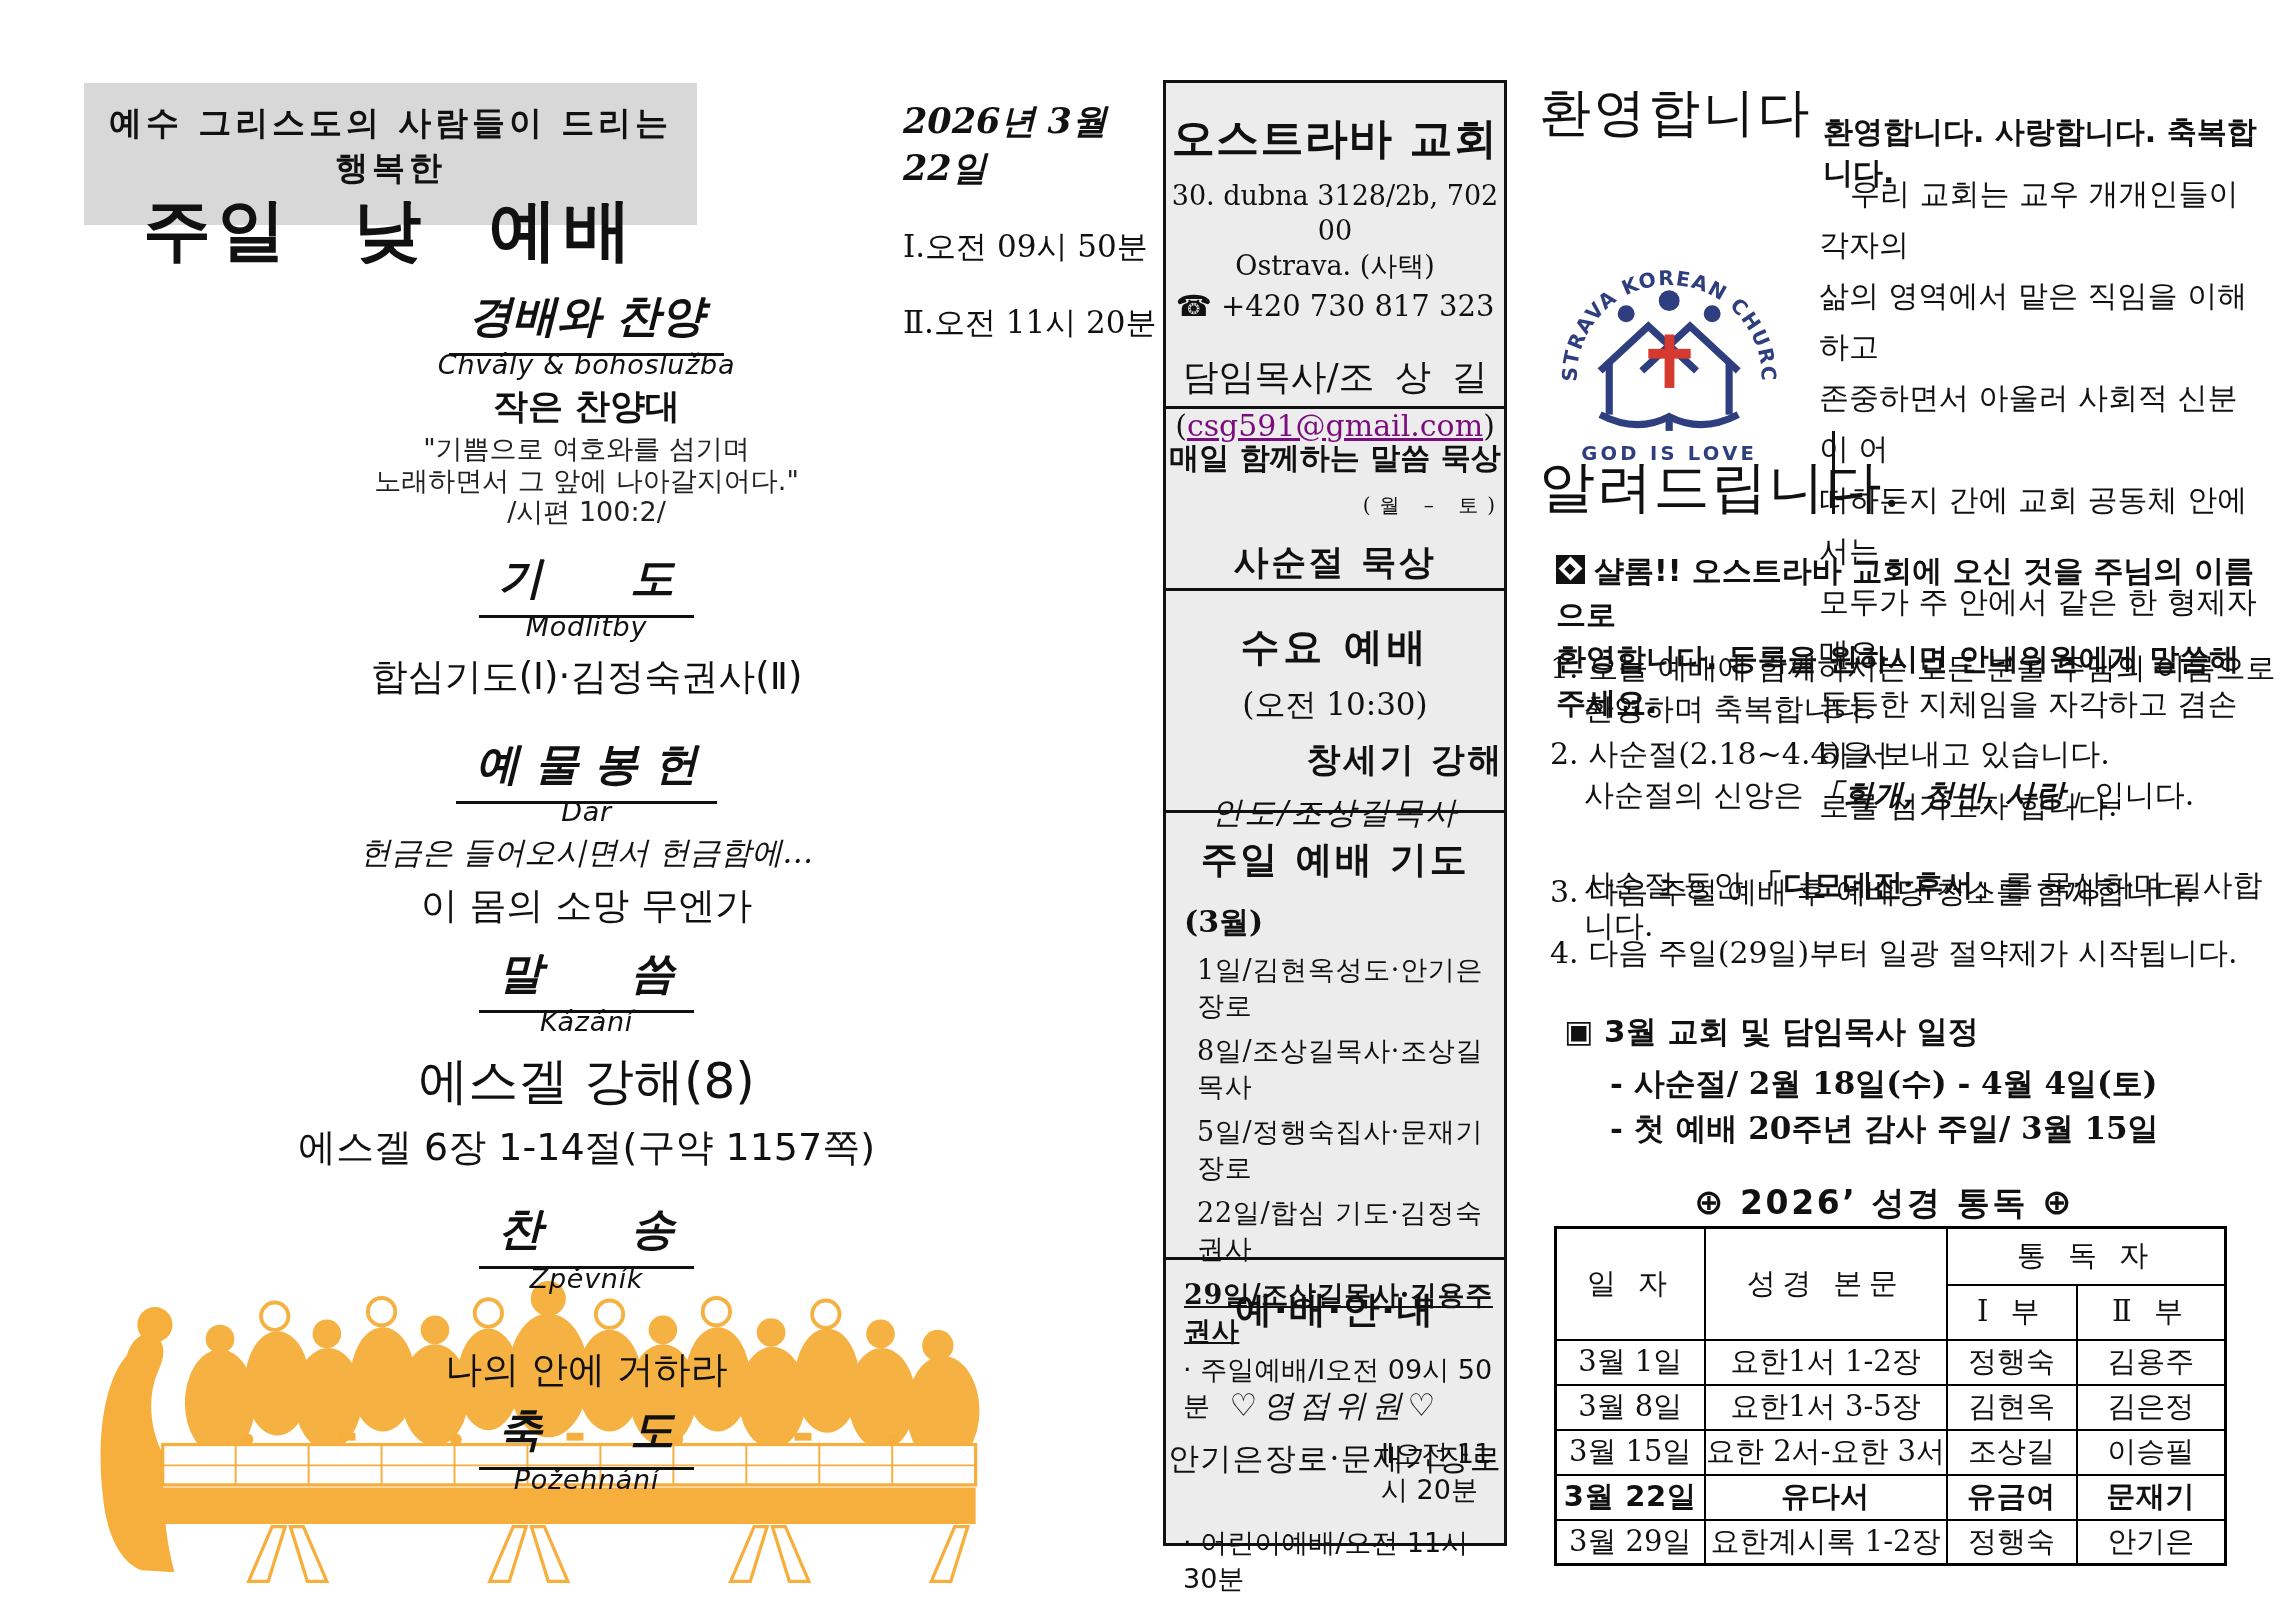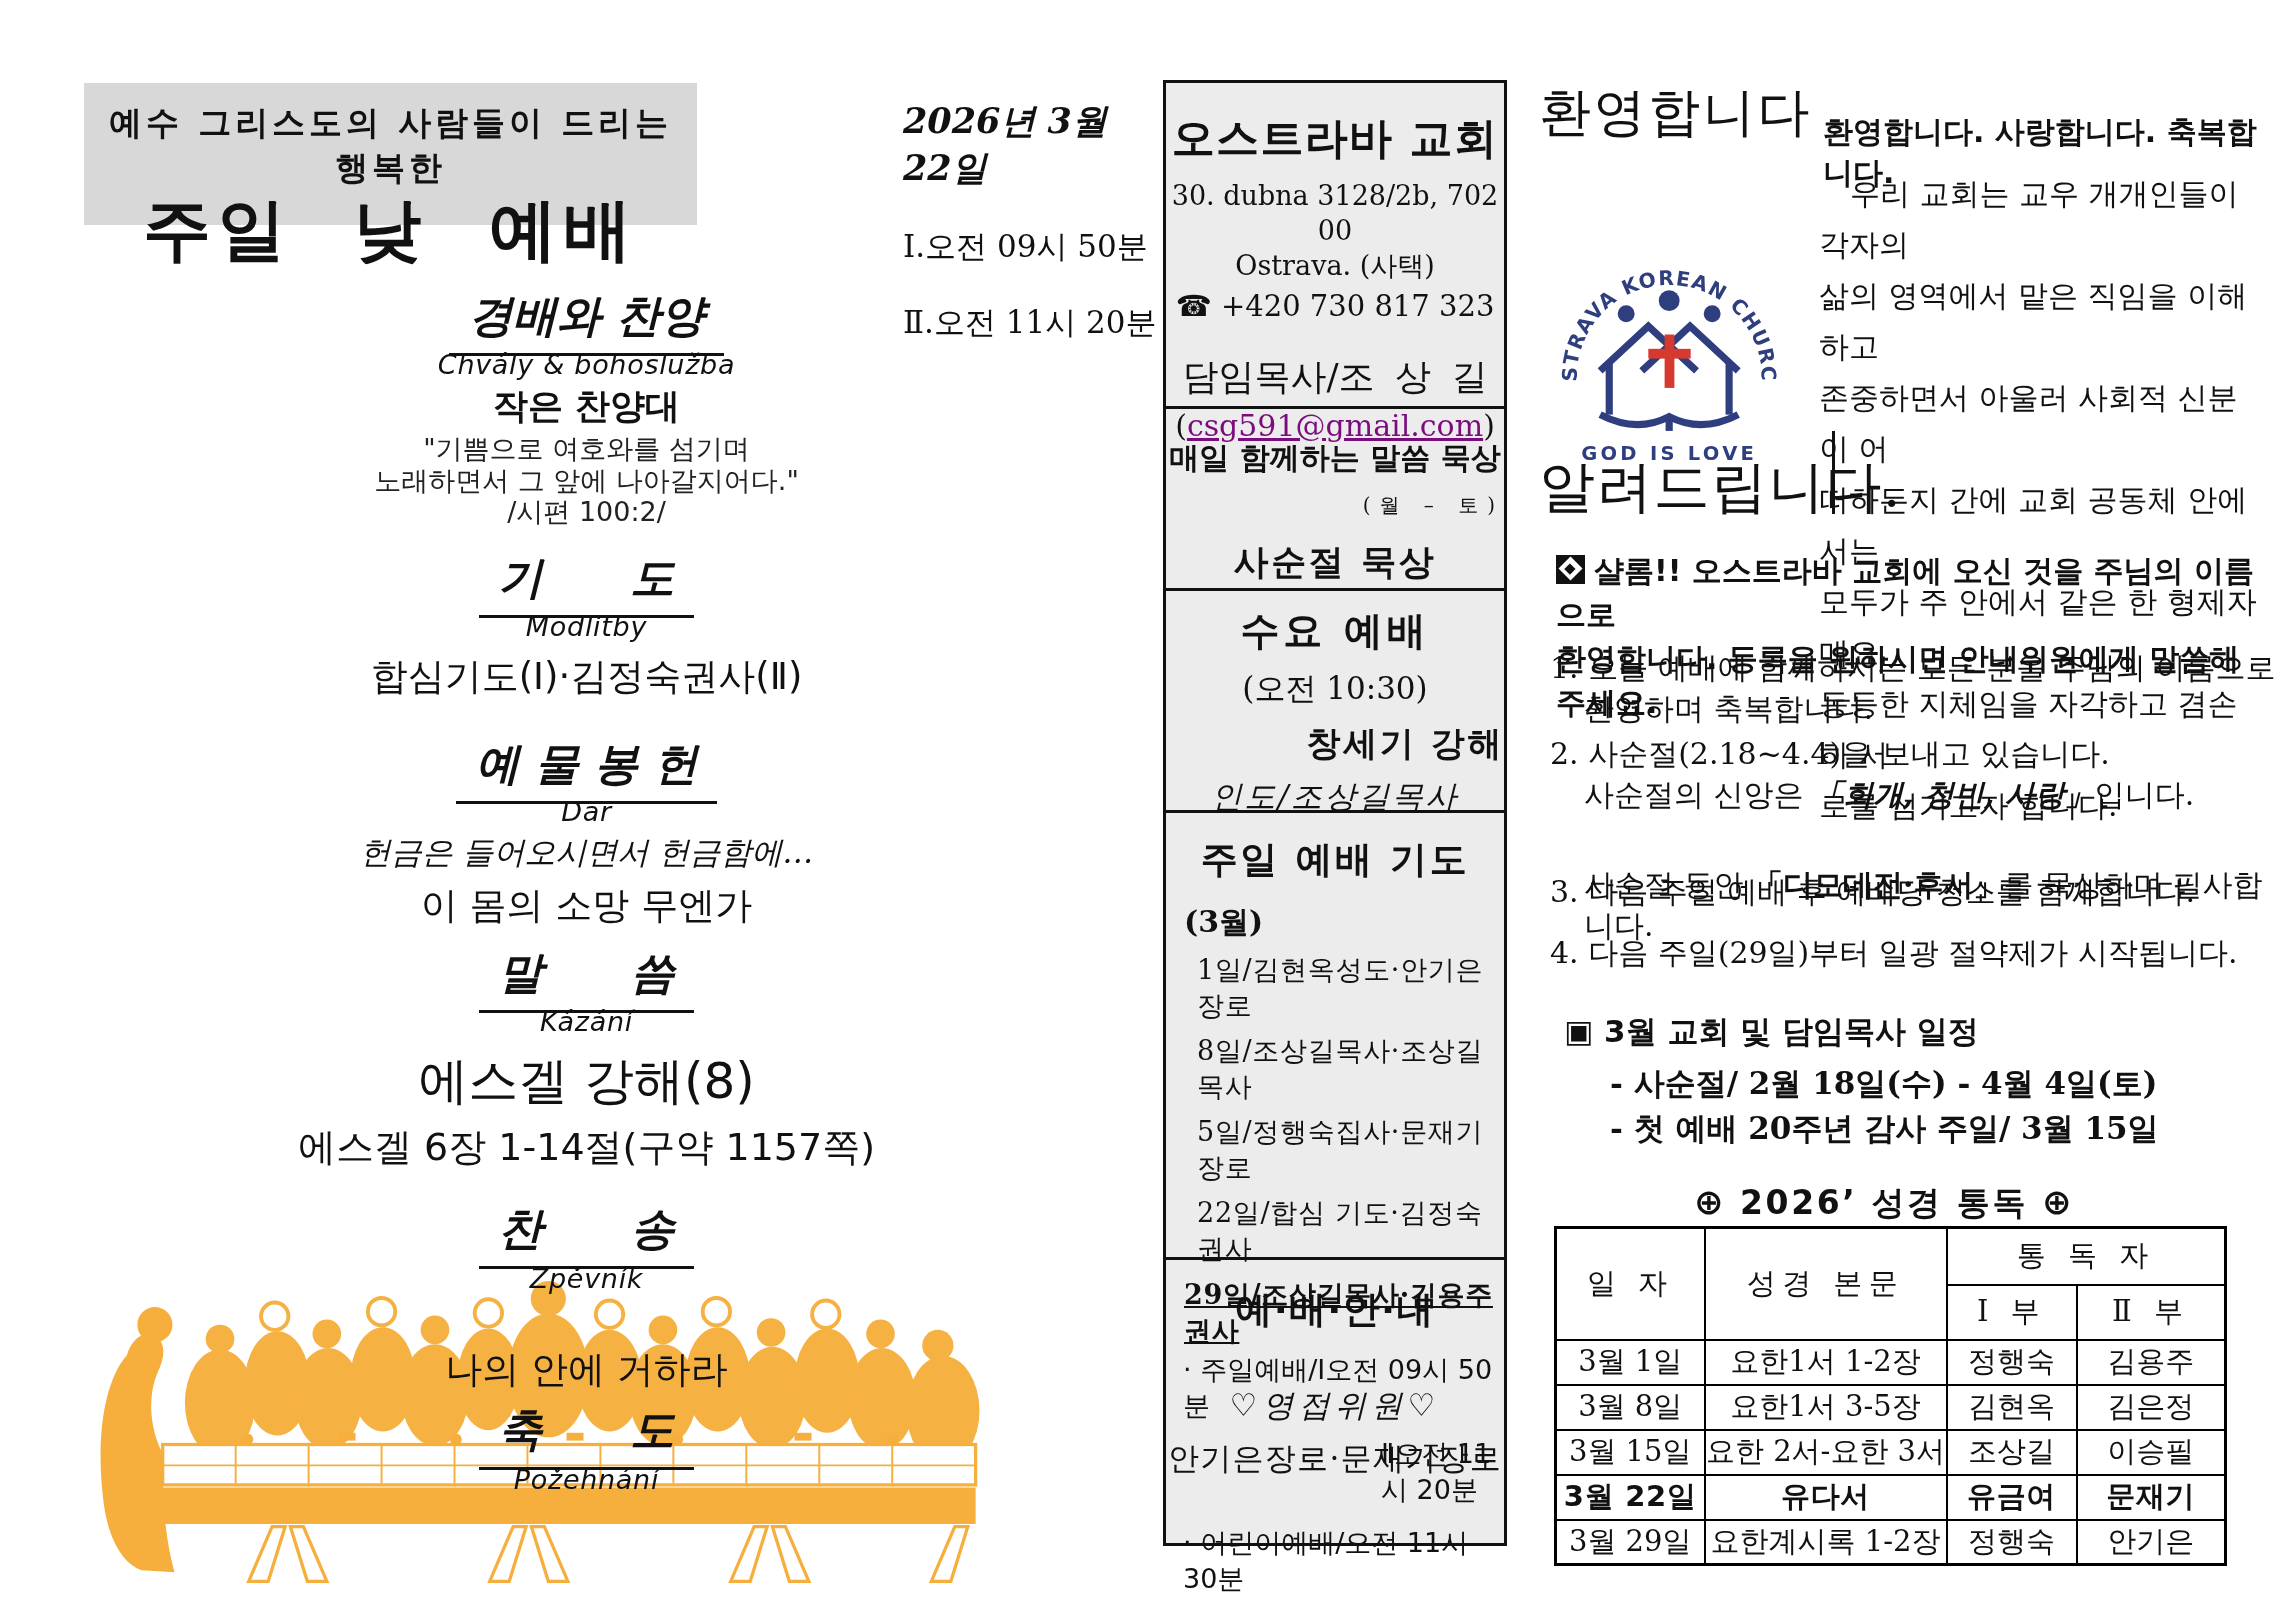--- a/index.html
+++ b/index.html
@@ -41,21 +41,21 @@
   #midbox .sec.b{border-bottom:3.3px solid #111;}
   .mb-name{font-weight:bold;font-size:43px;letter-spacing:1.3px;padding-top:27px;}
   .mb-addr{font-family:"DejaVu Serif",serif;font-size:27px;margin-top:10.4px;line-height:35px;}
   .mb-phone{font-family:"DejaVu Serif",serif;font-size:29px;margin-top:5.2px;}
   .mb-pastor{font-family:"DejaVu Serif",serif;font-size:36px;margin-top:30px;word-spacing:9px;}
   .mb-email{font-family:"DejaVu Serif",serif;font-size:30px;margin-top:6.5px;}
   .mb-email a{color:#7b0c7e;text-decoration:underline;}
   .mb-h1{font-weight:bold;font-size:30px;padding-top:29px;}
   .mb-days{font-family:"DejaVu Serif",serif;font-size:20px;margin-top:13px;letter-spacing:9px;text-align:right;}
   .mb-h2{font-weight:bold;font-size:35px;margin-top:19.5px;letter-spacing:2.6px;}
-  .mb-wtitle{font-weight:bold;font-size:39px;padding-top:13px;letter-spacing:3.9px;}
+  .mb-wtitle{font-weight:bold;font-size:39px;padding-top:29px;letter-spacing:3.9px;}
   .mb-wtime{font-family:"DejaVu Serif",serif;font-size:31px;margin-top:10.4px;}
   .mb-wtopic{font-weight:bold;font-size:34px;margin-top:10.4px;letter-spacing:2.6px;text-align:right;}
   .mb-wleader{font-family:"DejaVu Serif",serif;font-style:italic;font-size:31px;margin-top:9px;letter-spacing:2.6px;}
   .mb-ptitle{font-weight:bold;font-size:37px;padding-top:22px;letter-spacing:2.6px;}
   .mb-month{font-family:"DejaVu Serif",serif;font-weight:bold;font-size:30px;text-align:left;padding-left:18px;margin-top:17px;}
   .mb-pline{font-family:"DejaVu Serif",serif;font-size:27px;text-align:left;padding-left:31px;margin-top:9px;letter-spacing:0.7px;}
   .mb-pline.last{font-weight:bold;text-decoration:underline;padding-left:18px;margin-top:10.4px;}
   .mb-greet-t{font-family:"DejaVu Serif",serif;font-style:italic;font-size:31px;margin-top:36px;letter-spacing:5.2px;}
   .mb-greet{font-family:"DejaVu Serif",serif;font-size:31px;margin-top:10.4px;letter-spacing:1.3px;}
   .mb-stitle{font-weight:bold;font-size:37px;padding-top:25px;letter-spacing:1.3px;}

